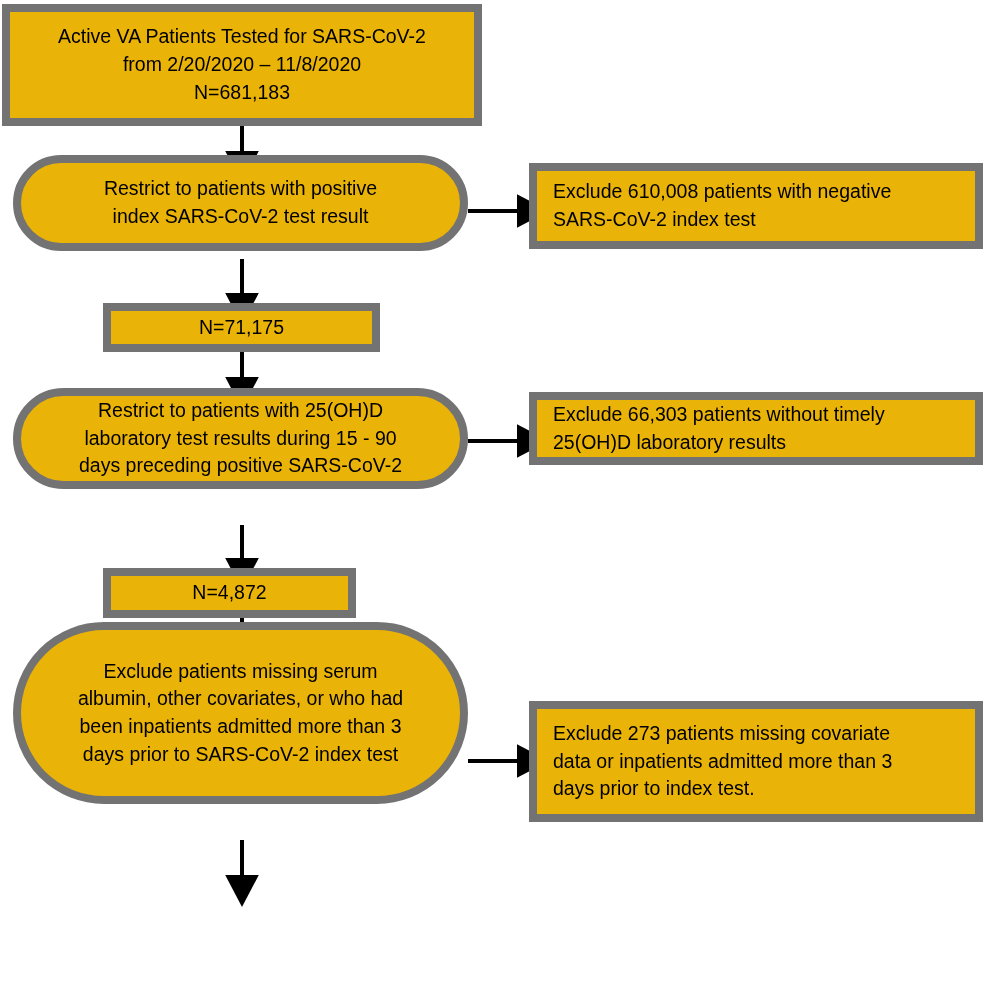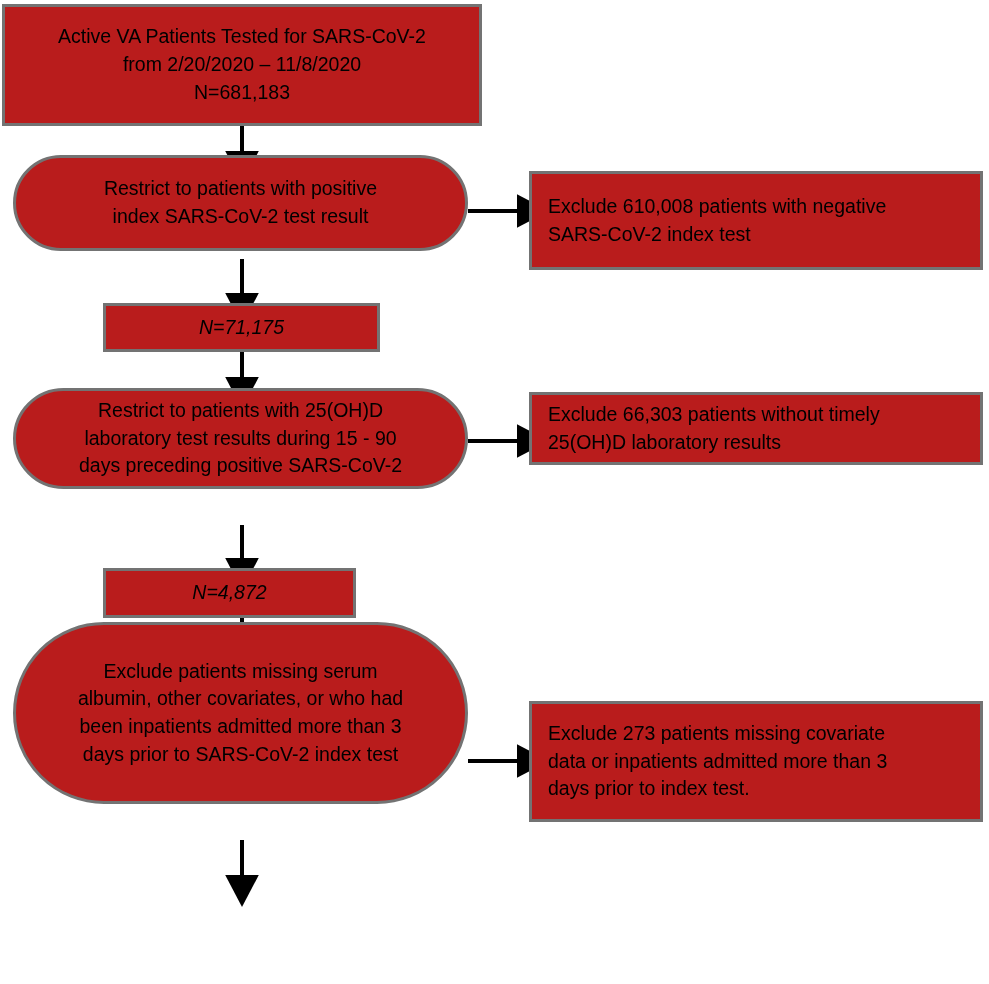--- a/index.html
+++ b/index.html
@@ -11,22 +11,22 @@
     position: relative;
     width: 989px;
     height: 984px;
     background: #ffffff;
     font-family: "Liberation Sans", sans-serif;
     overflow: hidden;
   }
   .node {
     position: absolute;
     box-sizing: border-box;
-    background: #b91c1c;
-    border: 3px solid #737373;
+    background: #eab308;
+    border: 8px solid #737373;
     display: flex;
     align-items: center;
     justify-content: flex-start;
   }
   .node .txt {
     display: block;
     width: 100%;
     font-size: 19.5px;
     line-height: 1.42;
     color: #000000;
@@ -35,21 +35,21 @@
   .rect .txt { text-align: center; }
   .stadium {
     border-radius: 999px;
   }
   .stadium .txt { text-align: center; }
   .side-box .txt {
     text-align: left;
     padding-left: 16px;
     padding-right: 10px;
   }
-  .count-box .txt { text-align: center; font-style: italic; }
+  .count-box .txt { text-align: center; }
   .final-box .txt {
     text-align: center;
     font-weight: bold;
   }
   .arrow-layer {
     position: absolute;
     left: 0;
     top: 0;
     width: 989px;
     height: 984px;
@@ -91,21 +91,21 @@
     <span class="txt">Active VA Patients Tested for SARS-CoV-2
 from 2/20/2020 – 11/8/2020
 N=681,183</span>
   </div>
 
   <div class="node stadium" style="left:13px; top:155px; width:455px; height:96px;">
     <span class="txt">Restrict to patients with positive
 index SARS-CoV-2 test result</span>
   </div>
 
-  <div class="node rect side-box" style="left:529px; top:171px; width:454px; height:99px;">
+  <div class="node rect side-box" style="left:529px; top:163px; width:454px; height:86px;">
     <span class="txt">Exclude 610,008 patients with negative
 SARS-CoV-2 index test</span>
   </div>
 
   <div class="node rect count-box" style="left:103px; top:303px; width:277px; height:49px;">
     <span class="txt">N=71,175</span>
   </div>
 
   <div class="node stadium" style="left:13px; top:388px; width:455px; height:101px;">
     <span class="txt">Restrict to patients with 25(OH)D

